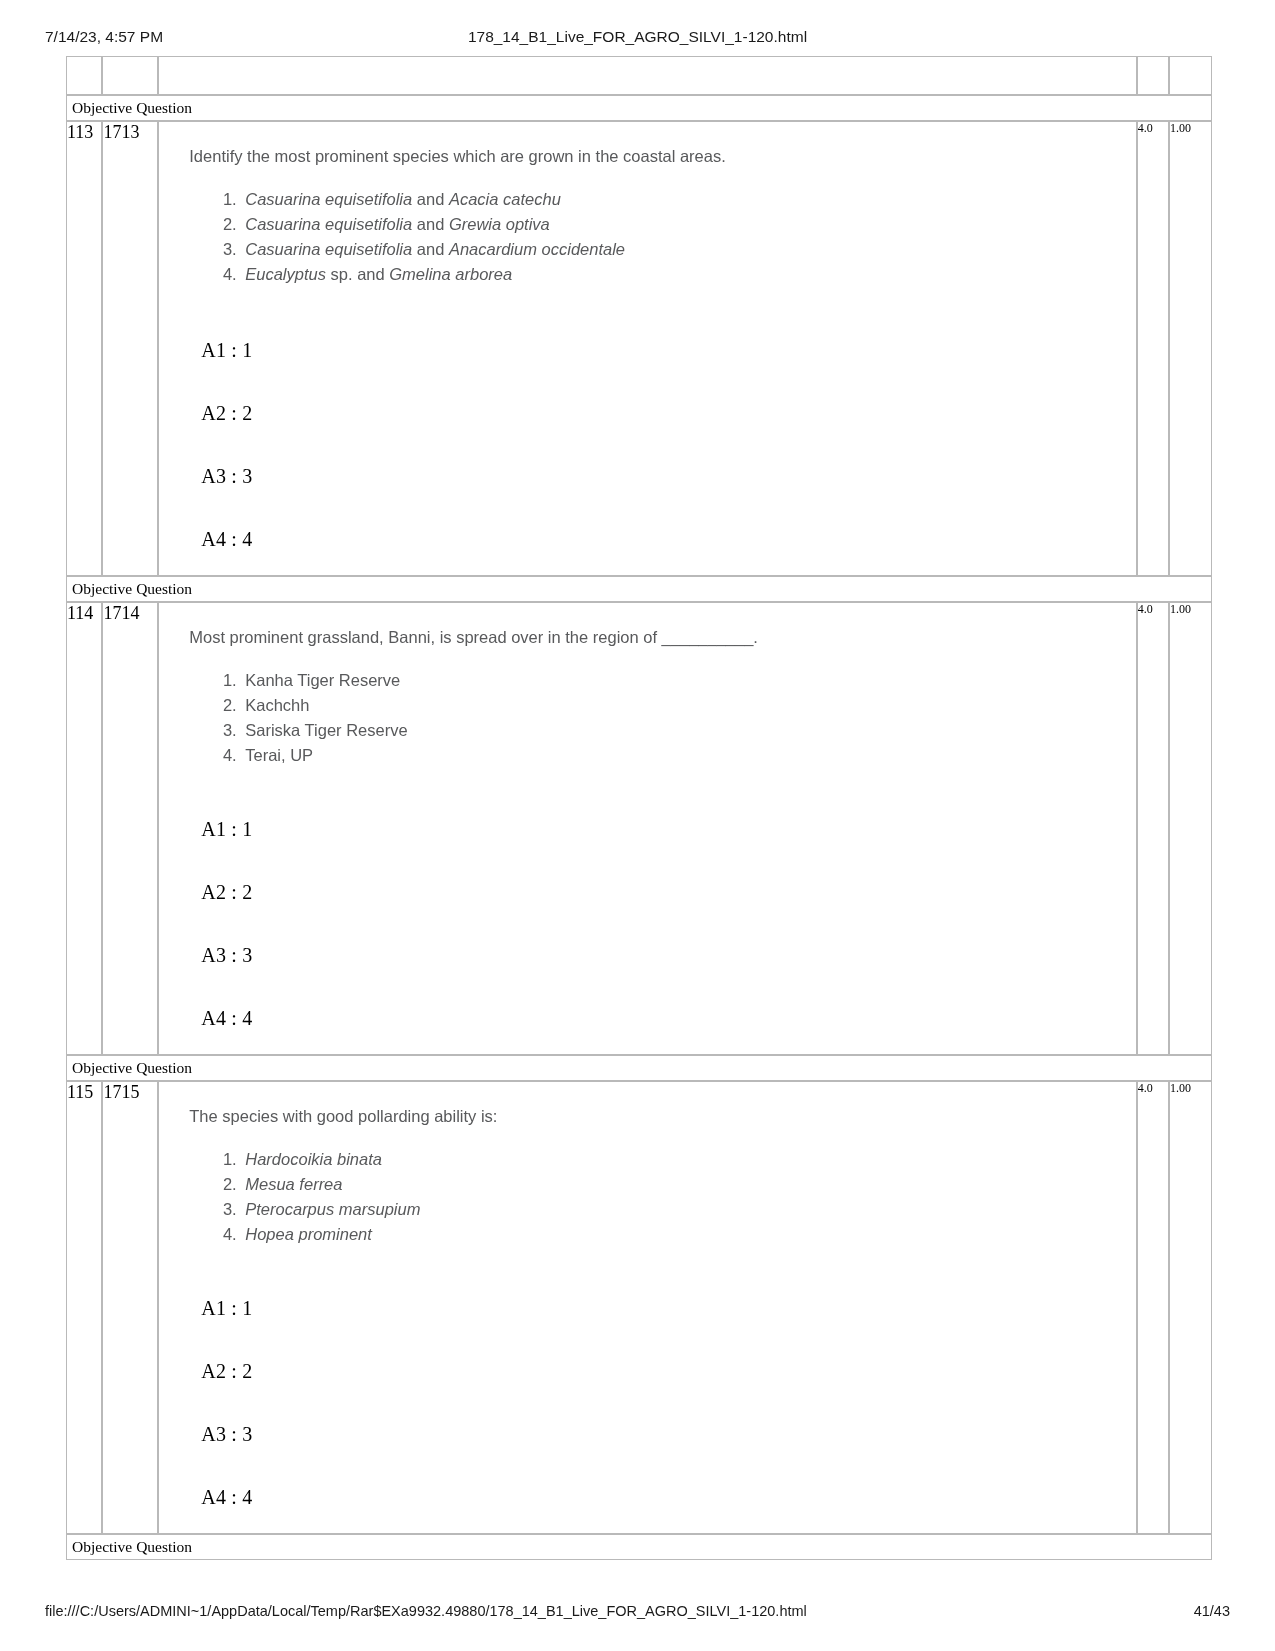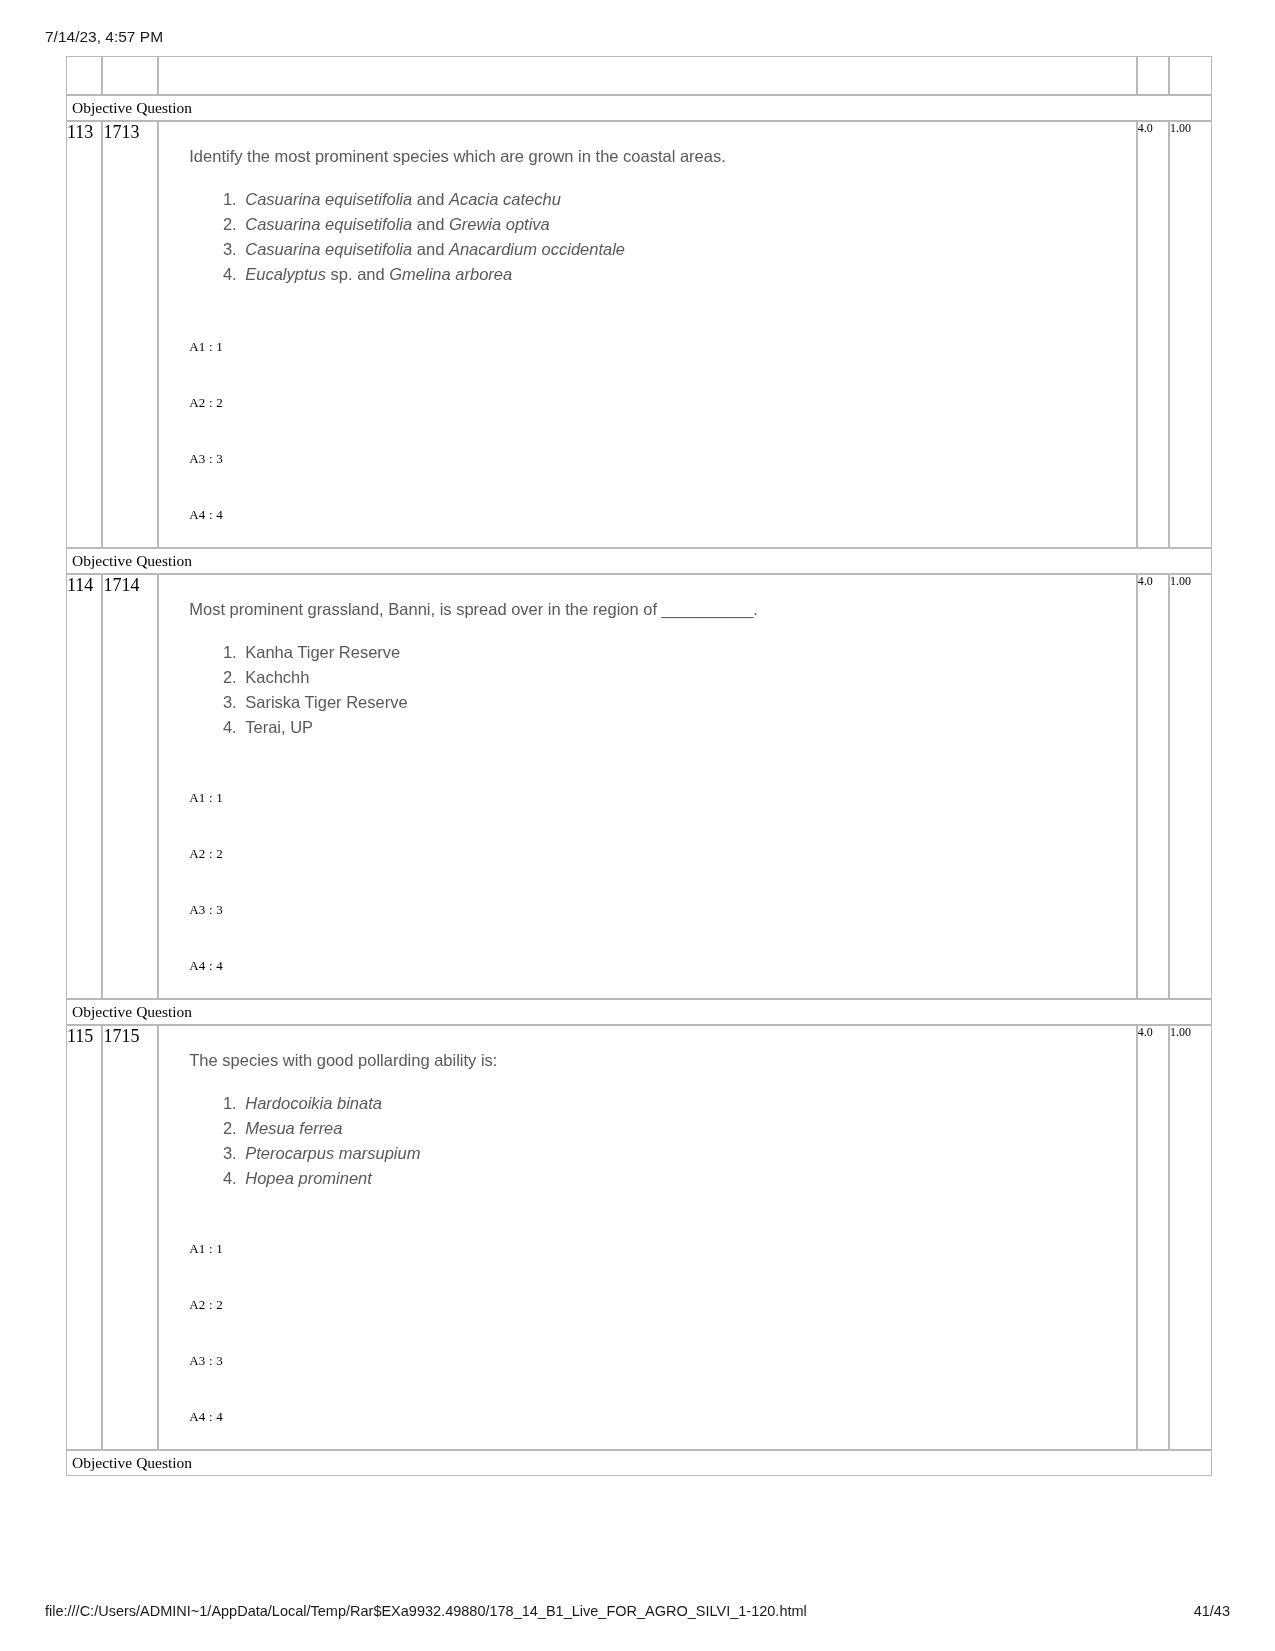--- a/index.html
+++ b/index.html
@@ -147,39 +147,41 @@
     list-style-type: decimal;
   }
   ol.qoptions li { padding-left: 4px; }
   ol.qoptions li em { font-style: italic; }
 
   .answers {
     margin: 54px 0 0 10px;
   }
   .ans-line {
     font-family: "Liberation Serif", "DejaVu Serif", serif;
-    font-size: 13px;
+    font-size: 20px;
     color: #000;
     margin-bottom: 40px;
     letter-spacing: 0.2px;
+    margin-left: 12px;
   }
   .ans-line:last-child { margin-bottom: 10px; }
 
   .q113 .answers { margin-top: 52px; }
   .q114 .answers { margin-top: 50px; }
   .q115 .answers { margin-top: 50px; }
 
   
   tr.tail-row td { height: 20px; }
 </style>
 </head>
 <body>
 
 <div class="page-header">
   <span class="hdr-date">7/14/23, 4:57 PM</span>
+  <span class="hdr-title">178_14_B1_Live_FOR_AGRO_SILVI_1-120.html</span>
 </div>
 
 <div class="sheet">
   <table class="qtable">
     <colgroup>
       <col class="c-num">
         <col class="c-qid">
         <col class="c-body">
         <col class="c-mark">
         <col class="c-weight">

